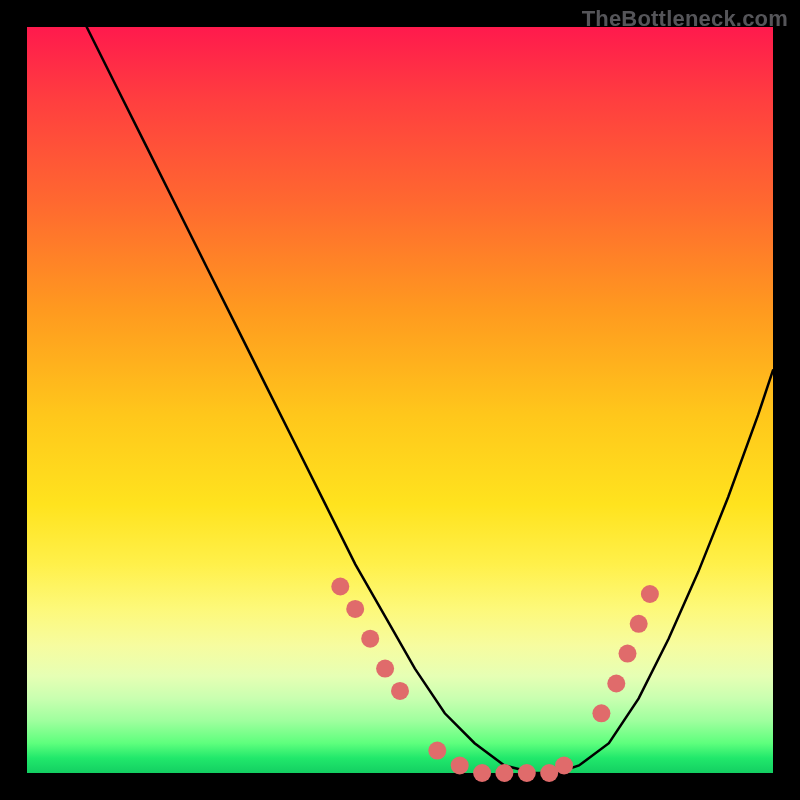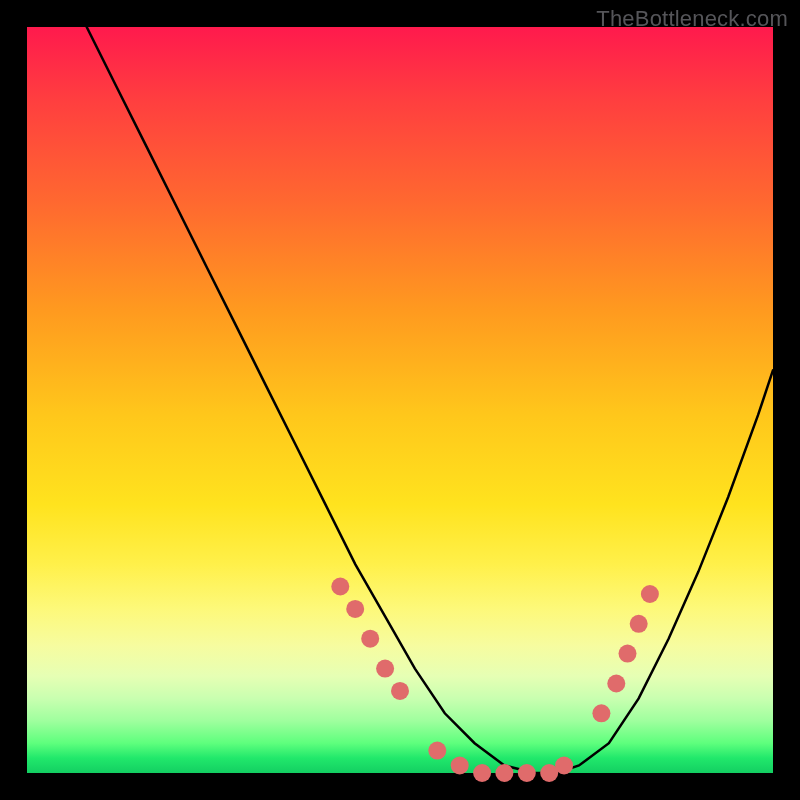--- a/index.html
+++ b/index.html
@@ -42,21 +42,21 @@
       #21e86b 98%,
       #13cf62 100%
     );
   }
   .watermark {
     position: absolute;
     top: 6px;
     right: 12px;
     color: #555559;
     font-size: 22px;
-    font-weight: 400;
+    font-weight: 700;
     letter-spacing: 0.2px;
     user-select: none;
   }
   svg.curve {
     position: absolute;
     left: 0;
     top: 0;
     width: 746px;
     height: 746px;
     overflow: visible;

